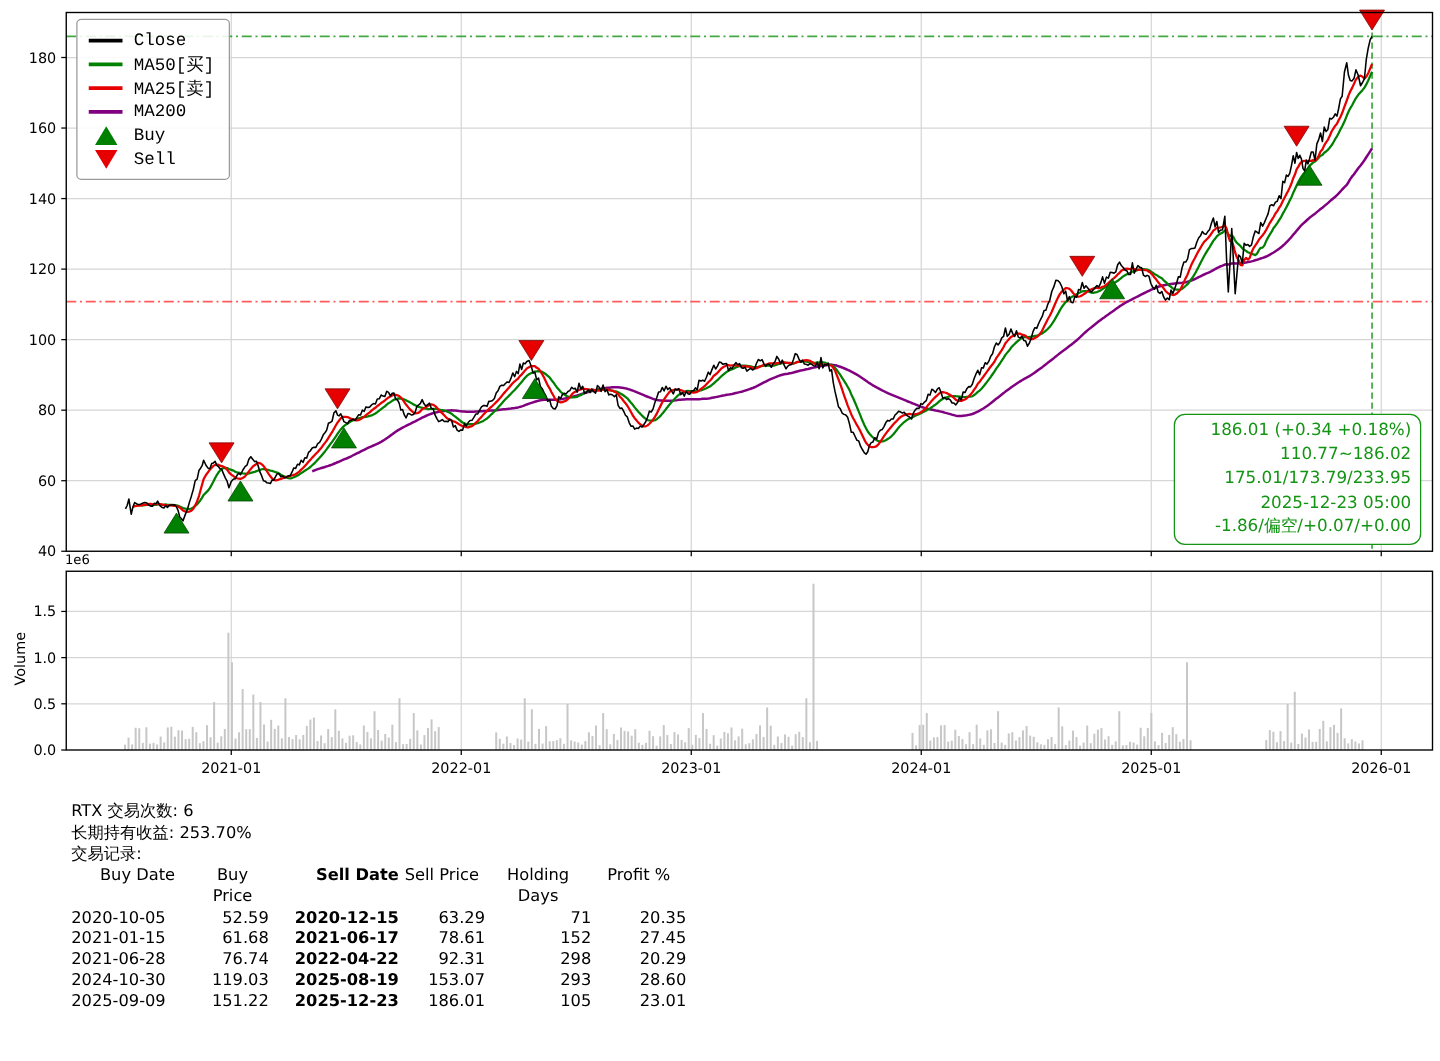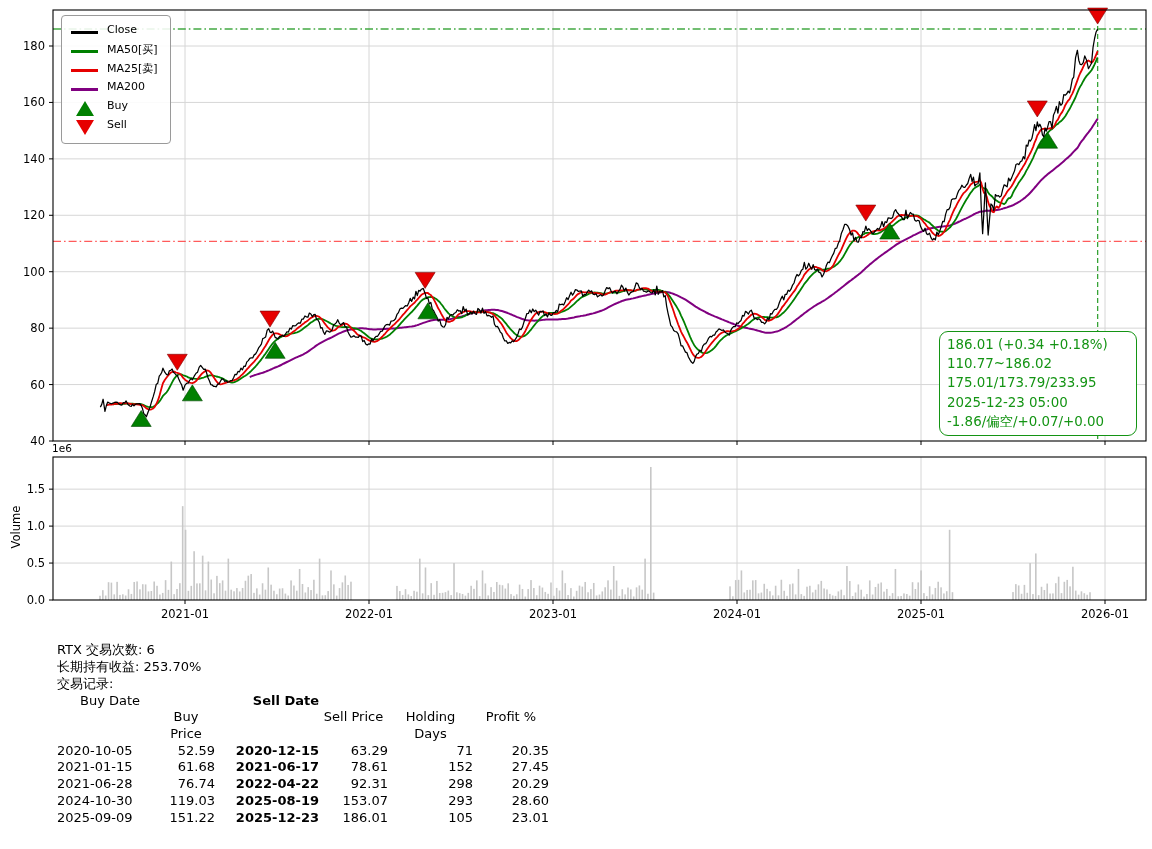--- a/index.html
+++ b/index.html
@@ -2,41 +2,41 @@
 <html><head>
 <meta charset="utf-8">
 <style>
   html,body{margin:0;padding:0;background:#fff;}
   .figure{position:relative;width:1152px;height:849px;background:#fff;
           font-family:"DejaVu Sans","Liberation Sans",sans-serif;color:#000;overflow:hidden;}
   svg{position:absolute;left:0;top:0;}
   
   .legend{position:absolute;left:61px;top:15px;background:rgba(255,255,255,0.88);
           border:1px solid #9a9a9a;border-radius:4px;padding:7px 12px 6px 9px;z-index:5;}
-  .legend .li{display:flex;height:19px;font-size:11px;white-space:nowrap;}
+  .legend .li{display:flex;align-items:center;height:19px;font-size:14px;white-space:nowrap;font-family:Liberation Mono, monospace;}
   .legend .swbox{display:inline-flex;width:27px;justify-content:center;align-items:center;margin-right:9px;}
   .lsw{display:inline-block;width:27px;height:3px;}
   .ltri-up{width:0;height:0;border-left:9px solid transparent;border-right:9px solid transparent;border-bottom:15px solid #008000;}
   .ltri-dn{width:0;height:0;border-left:9px solid transparent;border-right:9px solid transparent;border-top:15px solid #e60000;}
   
   .annot{position:absolute;left:939px;top:331px;width:182px;padding:3px 7px 4px 7px;
          border:1.7px solid #149414;border-radius:9px;background:#fff;color:#149414;
-         font-size:13.4px;line-height:19.2px;text-align:left;white-space:nowrap;z-index:4;}
+         font-size:13.4px;line-height:19.2px;text-align:right;white-space:nowrap;z-index:4;}
   
   .vol-ylabel{position:absolute;left:-15px;top:520px;width:62px;text-align:center;
               font-size:11.5px;transform:rotate(-90deg);}
   .offset-label{position:absolute;left:52px;top:442px;font-size:10.5px;}
   
   .stats{position:absolute;left:57px;top:642px;font-size:13px;line-height:16.9px;}
   .trow{display:grid;grid-template-columns:100px 58px 10px 94px 69px 85px 76px;}
   .trow .c1{text-align:left;}
   .trow .c2,.trow .c4,.trow .c5,.trow .c6{text-align:right;}
   .trow .c3{text-align:right;font-weight:bold;}
   .thead .c1{padding-left:6px;text-align:center;}
-  .thead .c2,.thead .c4,.thead .c5,.thead .c6{text-align:center;margin-top:16px;}
+  .thead .c2,.thead .c4,.thead .c5,.thead .c6{text-align:center;}
 </style>
 </head>
 <body>
 
 <div class="figure">
 
   <svg id="plot" width="1152" height="635">
       <defs>
         <clipPath id="pclip">
           <rect x="53" y="10" width="1093" height="431"></rect>

